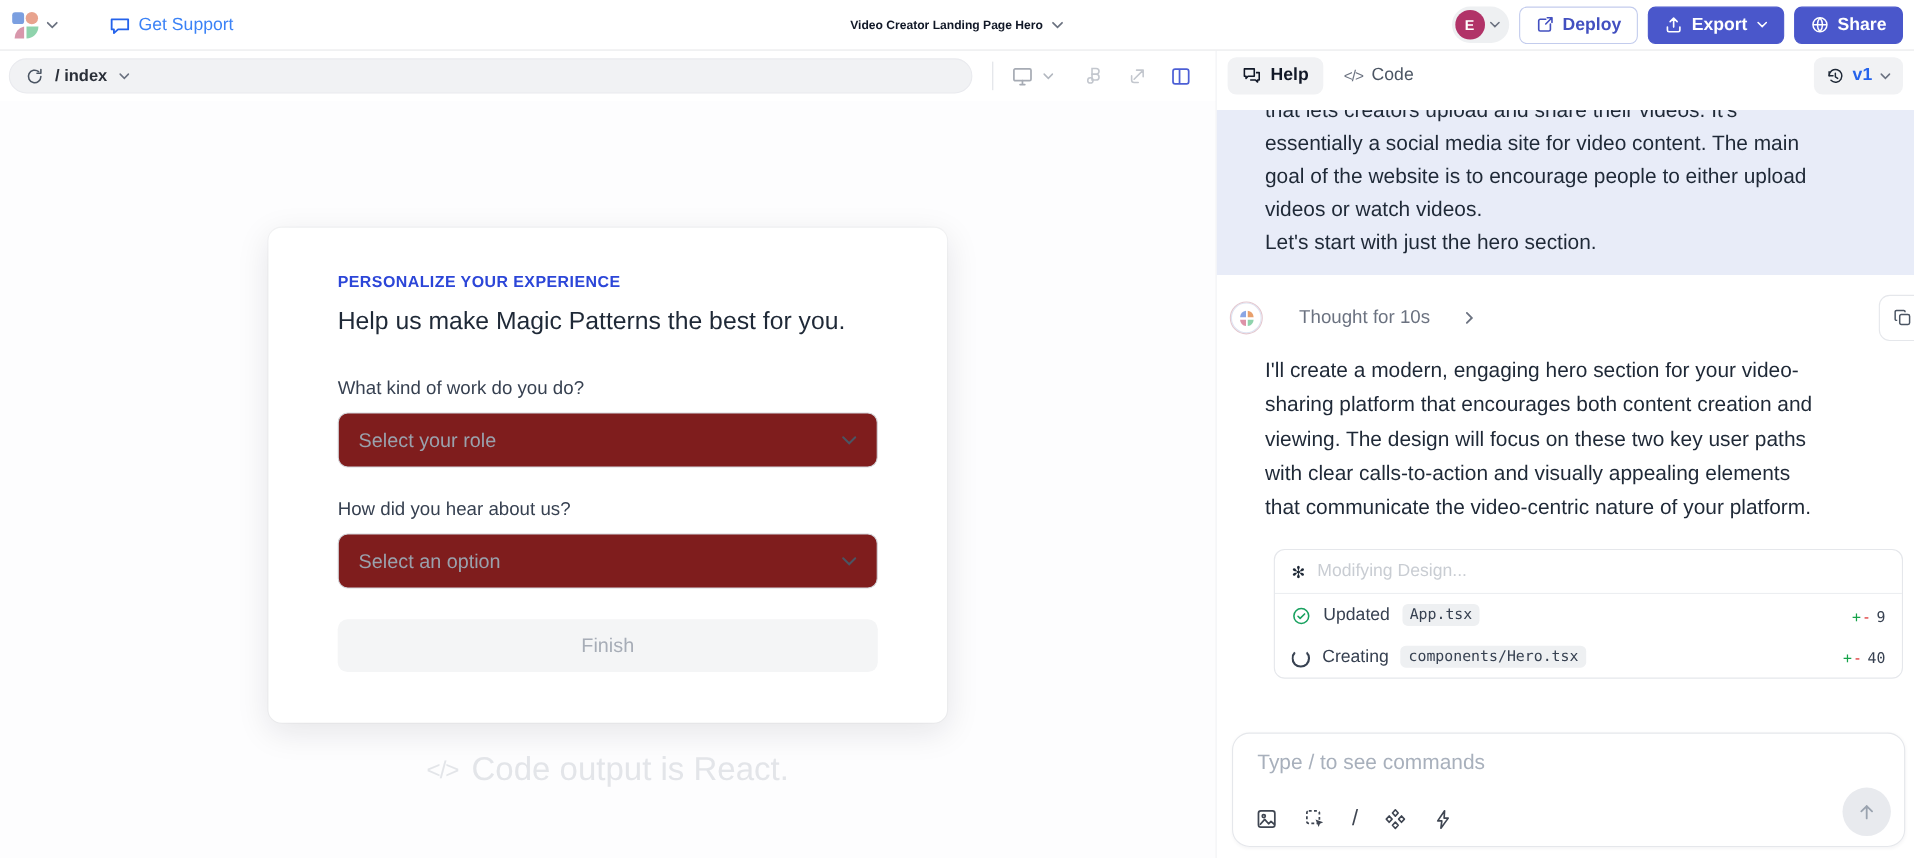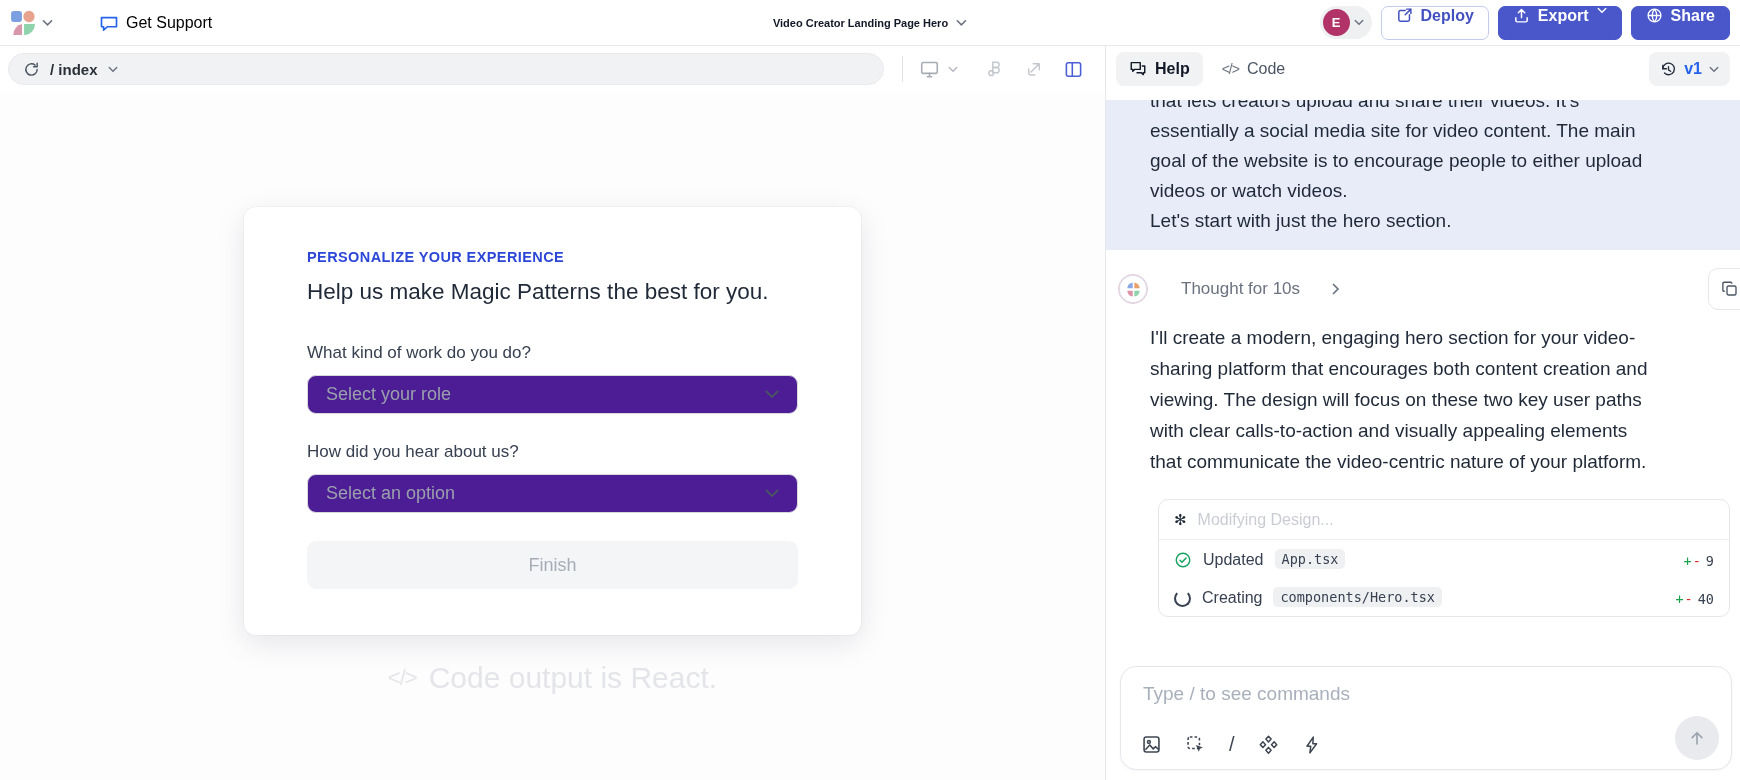--- a/index.html
+++ b/index.html
@@ -6,31 +6,31 @@
   html,body { width:1740px; height:780px; overflow:hidden; background:#fff;
               font-family:"Liberation Sans", sans-serif; color:#1f2937; }
   .app { width:1740px; height:780px; display:flex; flex-direction:column; }
 
   
   .topbar { height:46px; flex:0 0 46px; display:flex; align-items:center;
             padding:0 10px; border-bottom:1px solid #e7e8ea; position:relative; background:#fff; }
   .tb-left { display:flex; align-items:center; gap:6px; }
   .logo-btn { display:flex; align-items:center; gap:6px; cursor:pointer; }
   .chev { display:inline-flex; }
-  .get-support { display:flex; align-items:center; gap:7px; color:#000000; font-size:16px;
+  .get-support { display:flex; align-items:center; gap:7px; color:#3b82f6; font-size:16px;
                  font-weight:500; margin-left:40px; cursor:pointer; }
   .tb-center { position:absolute; left:50%; transform:translateX(-50%); display:flex;
                align-items:center; gap:8px; }
   .tb-title { font-size:11px; font-weight:700; color:#111827; }
   .tb-right { margin-left:auto; display:flex; align-items:center; gap:9px; }
   .avatar-pill { display:flex; align-items:center; gap:4px; background:#eef0f2;
                  border-radius:18px; padding:3px 8px 3px 3px; cursor:pointer; }
   .avatar-circle { width:27px; height:27px; border-radius:50%; background:#b13368; color:#fff;
                    font-size:13px; font-weight:700; display:flex; align-items:center; justify-content:center; }
-  .btn { display:flex; gap:8px; height:34px; padding:0 14px;
+  .btn { display:flex; align-items:center; gap:8px; height:34px; padding:0 14px;
          border-radius:7px; font-size:16px; font-weight:600; cursor:pointer; }
   .btn-outline { background:#fff; border:1px solid #c3cced; color:#4350c0; }
   .btn-solid { background:#4a57cb; border:1px solid #4a57cb; color:#fff; }
 
   
   .main { flex:1; display:flex; min-height:0; }
   .left-panel { width:1106px; flex:0 0 1106px; border-right:1px solid #e5e7eb;
                 display:flex; flex-direction:column; min-height:0; }
 
   
@@ -44,23 +44,23 @@
   .ico-btn { display:flex; align-items:center; justify-content:center; cursor:pointer; }
 
   
   .canvas { flex:1; background:#fdfdfe; position:relative; overflow:hidden; }
   .modal { width:617px; margin:115px auto 0; background:#fff; border-radius:12px;
            box-shadow:0 8px 30px rgba(15,23,42,.10), 0 0 0 1px rgba(15,23,42,.03);
            padding:42px 63px 46px; }
   .eyebrow { color:#2c46d8; font-size:14.5px; font-weight:700; letter-spacing:.4px; margin-bottom:14px; }
   .modal-heading { font-size:22.5px; color:#1f2937; margin-bottom:38px; }
   .q-label { font-size:17px; color:#374151; margin-bottom:12px; }
-  .select { height:39px; border:1px solid #d5d8dd; border-radius:9px; display:flex;
+  .select { height:50px; border:1px solid #d5d8dd; border-radius:9px; display:flex;
             align-items:center; justify-content:space-between; padding:0 18px; cursor:pointer;
-            background:#4c1d95; margin-bottom:28px; }
+            background:#7f1d1d; margin-bottom:28px; }
   .select-text { font-size:18px; color:#9aa1ac; }
   .finish-btn { margin-top:10px; height:48px; border-radius:9px; background:#f4f5f6;
                 display:flex; align-items:center; justify-content:center;
                 font-size:18px; color:#a7adb7; cursor:pointer; }
   .watermark { margin-top:26px; display:flex; align-items:center; justify-content:center;
                gap:12px; color:#e3e5e9; font-size:30px; }
   .watermark .wm-code { font-size:22px; letter-spacing:-1px; }
 
   
   .right-panel { flex:1; display:flex; flex-direction:column; min-width:0; min-height:0; background:#fff; }

